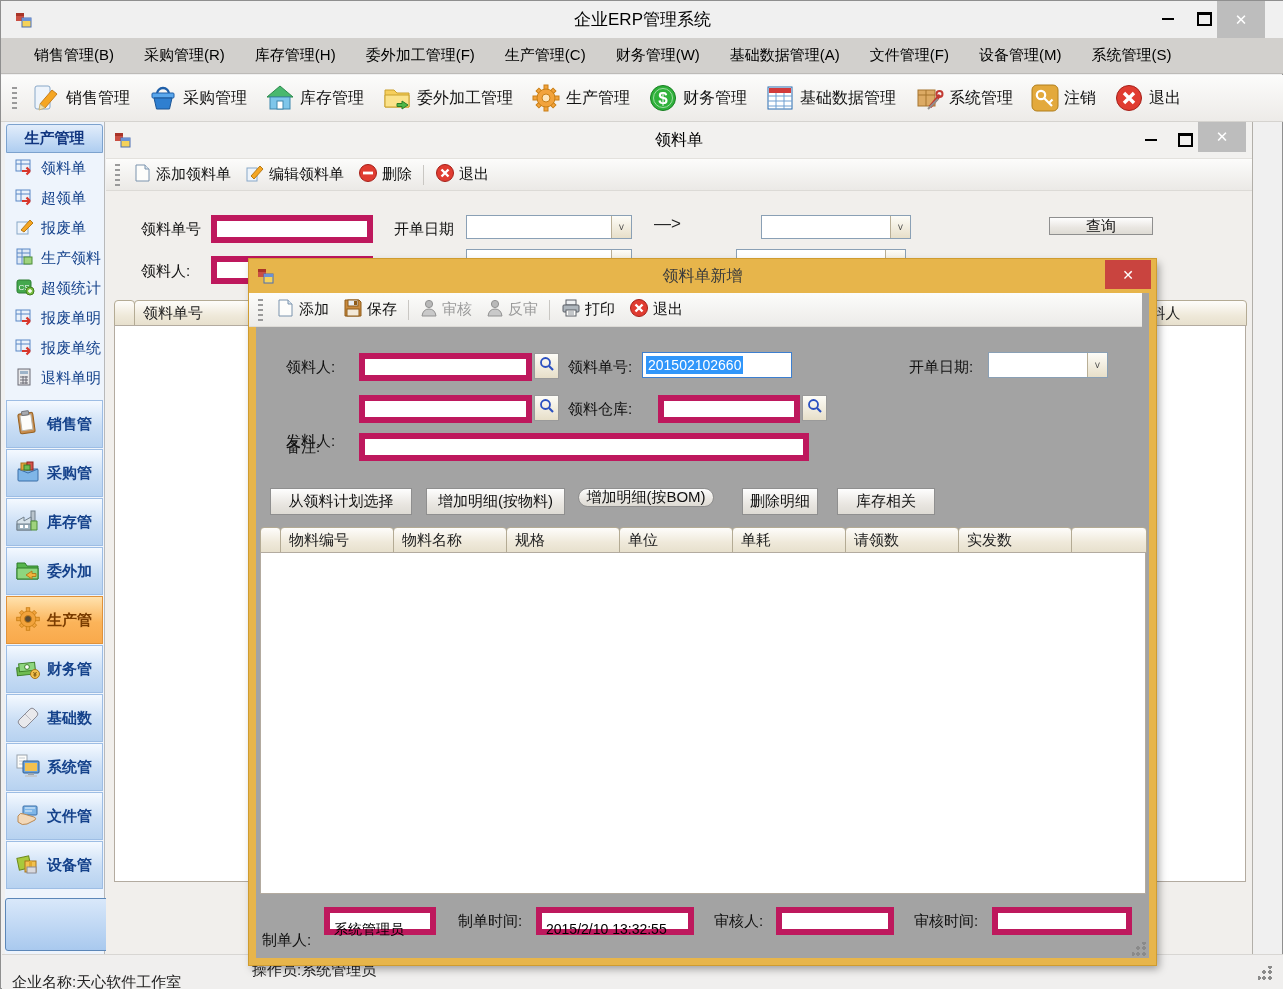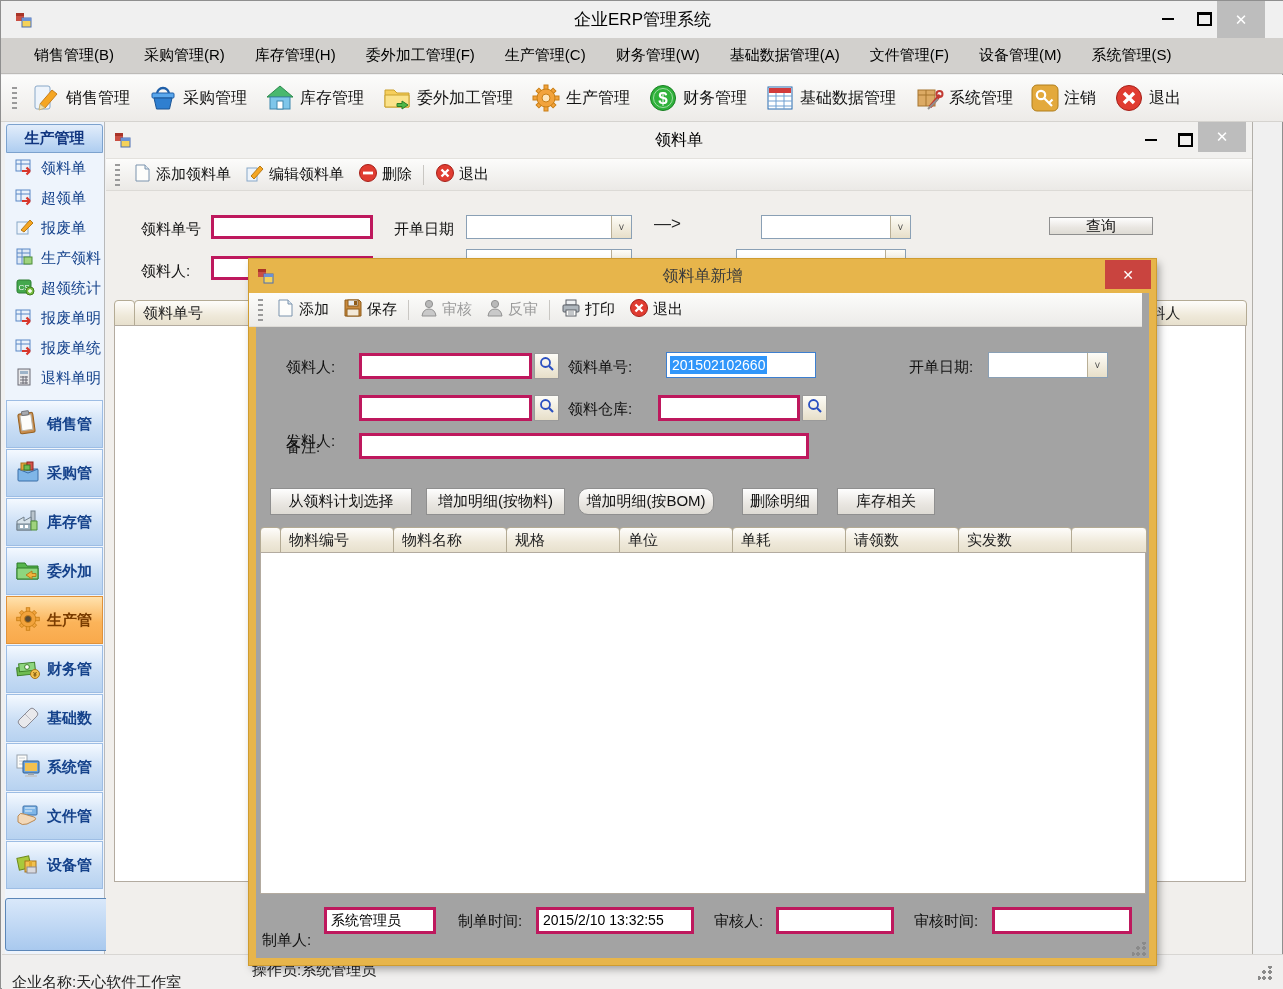--- a/index.html
+++ b/index.html
@@ -49,21 +49,21 @@
      radial-gradient(circle at 6px 6px,#8a8a8a 1.6px,transparent 2px);}
   
   .child{left:105px;top:121px;width:1147px;height:832px;background:#f1efec;border-right:1px solid #b2afa9;box-sizing:border-box;}
   .child-titlebar{left:0;top:0;width:1146px;height:36px;background:#f2f1ef;display:flex;align-items:center;}
   .child-title{position:absolute;left:0;right:0;text-align:center;font-size:16px;color:#000;}
   .child-toolbar{left:0;top:36px;width:1146px;height:33px;background:linear-gradient(#fcfcfb,#ebe9e6);
                  border-top:1px solid #e3e1dd;border-bottom:1px solid #dcdad6;display:flex;align-items:center;padding-left:4px;box-sizing:border-box;}
   .ct-item{display:flex;align-items:center;gap:4px;padding:0 7px;font-size:15px;color:#111;}
   .vsep{width:1px;height:20px;background:#c9c7c3;margin:0 4px;}
   .field-label{font-size:15px;color:#111;white-space:nowrap;}
-  .txt{border:3px solid #be185d;background:#fff;height:24px;box-sizing:border-box;font-size:14px;padding:2px 4px;}
+  .txt{border:6px solid #be185d;background:#fff;height:24px;box-sizing:border-box;font-size:14px;padding:8px 4px;}
   .combo{border:1px solid #8aa0b5;background:#fff;height:24px;box-sizing:border-box;display:flex;}
   .combo .cbody{flex:1;}
   .combo .cbtn{width:19px;background:linear-gradient(#fdfcf7,#e7dfc9);border-left:1px solid #b9af96;
                display:flex;align-items:center;justify-content:center;font-size:10px;color:#4a4a4a;}
   .btn{background:linear-gradient(#fefefe,#e9e6e1 60%,#dedbd4);border:1px solid #8f8f8f;font-size:15px;color:#111;
        display:flex;align-items:center;justify-content:center;box-sizing:border-box;}
   .ghcell{background:linear-gradient(#fefdfb,#efe9da 60%,#e7e0cd);border:1px solid #b4ab94;border-radius:4px 4px 0 0;
           font-size:15px;color:#222;display:flex;align-items:center;padding-left:8px;box-sizing:border-box;margin-right:-1px;}
   .gridbody{background:#fff;border:1px solid #b3aba0;box-sizing:border-box;}
   
@@ -562,21 +562,21 @@
 
     <span class="abs field-label" style="left:30px;top:92px;">领料人:</span>
     <span class="abs txt" style="left:103px;top:87px;width:173px;height:26px;"></span>
     <span class="abs mag-btn" style="left:278px;top:87px;">
         <span><svg width="16" height="16" viewBox="0 0 16 16">
             <circle cx="6.5" cy="6.5" r="4.5" fill="none" stroke="#2a4fc0" stroke-width="1.8"></circle>
             <path d="M10 10 L14 14" stroke="#2a4fc0" stroke-width="2.2"></path>
           </svg></span>
       </span>
     <span class="abs field-label" style="left:312px;top:92px;">领料单号:</span>
-    <span class="abs focus-input" style="left:410px;top:86px;width:150px;">
+    <span class="abs focus-input" style="left:386px;top:86px;width:150px;">
         <span class="seltext">201502102660</span>
       </span>
     <span class="abs field-label" style="left:653px;top:92px;">开单日期:</span>
     <span class="abs combo" style="left:732px;top:86px;width:120px;height:26px;">
         <span class="cbody"></span>
         <span class="cbtn">˅</span>
       </span>
 
     <span class="abs field-label" style="left:30px;top:134px;margin-top:32px;">发料人:</span>
     <span class="abs txt" style="left:103px;top:129px;width:173px;height:26px;"></span>
@@ -593,21 +593,21 @@
             <circle cx="6.5" cy="6.5" r="4.5" fill="none" stroke="#2a4fc0" stroke-width="1.8"></circle>
             <path d="M10 10 L14 14" stroke="#2a4fc0" stroke-width="2.2"></path>
           </svg></span>
       </span>
 
     <span class="abs field-label" style="left:30px;top:172px;">备注:</span>
     <span class="abs txt" style="left:103px;top:167px;width:450px;height:26px;"></span>
 
     <span class="abs btn" style="left:14px;top:222px;width:142px;height:27px;">从领料计划选择</span>
     <span class="abs btn" style="left:170px;top:222px;width:139px;height:27px;">增加明细(按物料)</span>
-    <span class="abs btn" style="left:322px;top:222px;width:136px;height:27px;border-radius:10px;">增加明细(按BOM)</span>
+    <span class="abs btn" style="left:322px;top:222px;width:136px;height:19px;border-radius:10px;">增加明细(按BOM)</span>
     <span class="abs btn" style="left:486px;top:222px;width:76px;height:27px;">删除明细</span>
     <span class="abs btn" style="left:581px;top:222px;width:98px;height:27px;">库存相关</span>
     <span class="abs btn" style="left:701px;top:222px;width:94px;height:27px;margin-top:43px;">批次列表</span>
 
     <div class="abs" style="left:4px;top:261px;width:886px;height:26px;display:flex;">
       <span class="ghcell" style="width:21px;padding-left:0;"></span>
       <span class="ghcell" style="width:114px;">物料编号</span>
       <span class="ghcell" style="width:114px;">物料名称</span>
       <span class="ghcell" style="width:114px;">规格</span>
       <span class="ghcell" style="width:114px;">单位</span>

